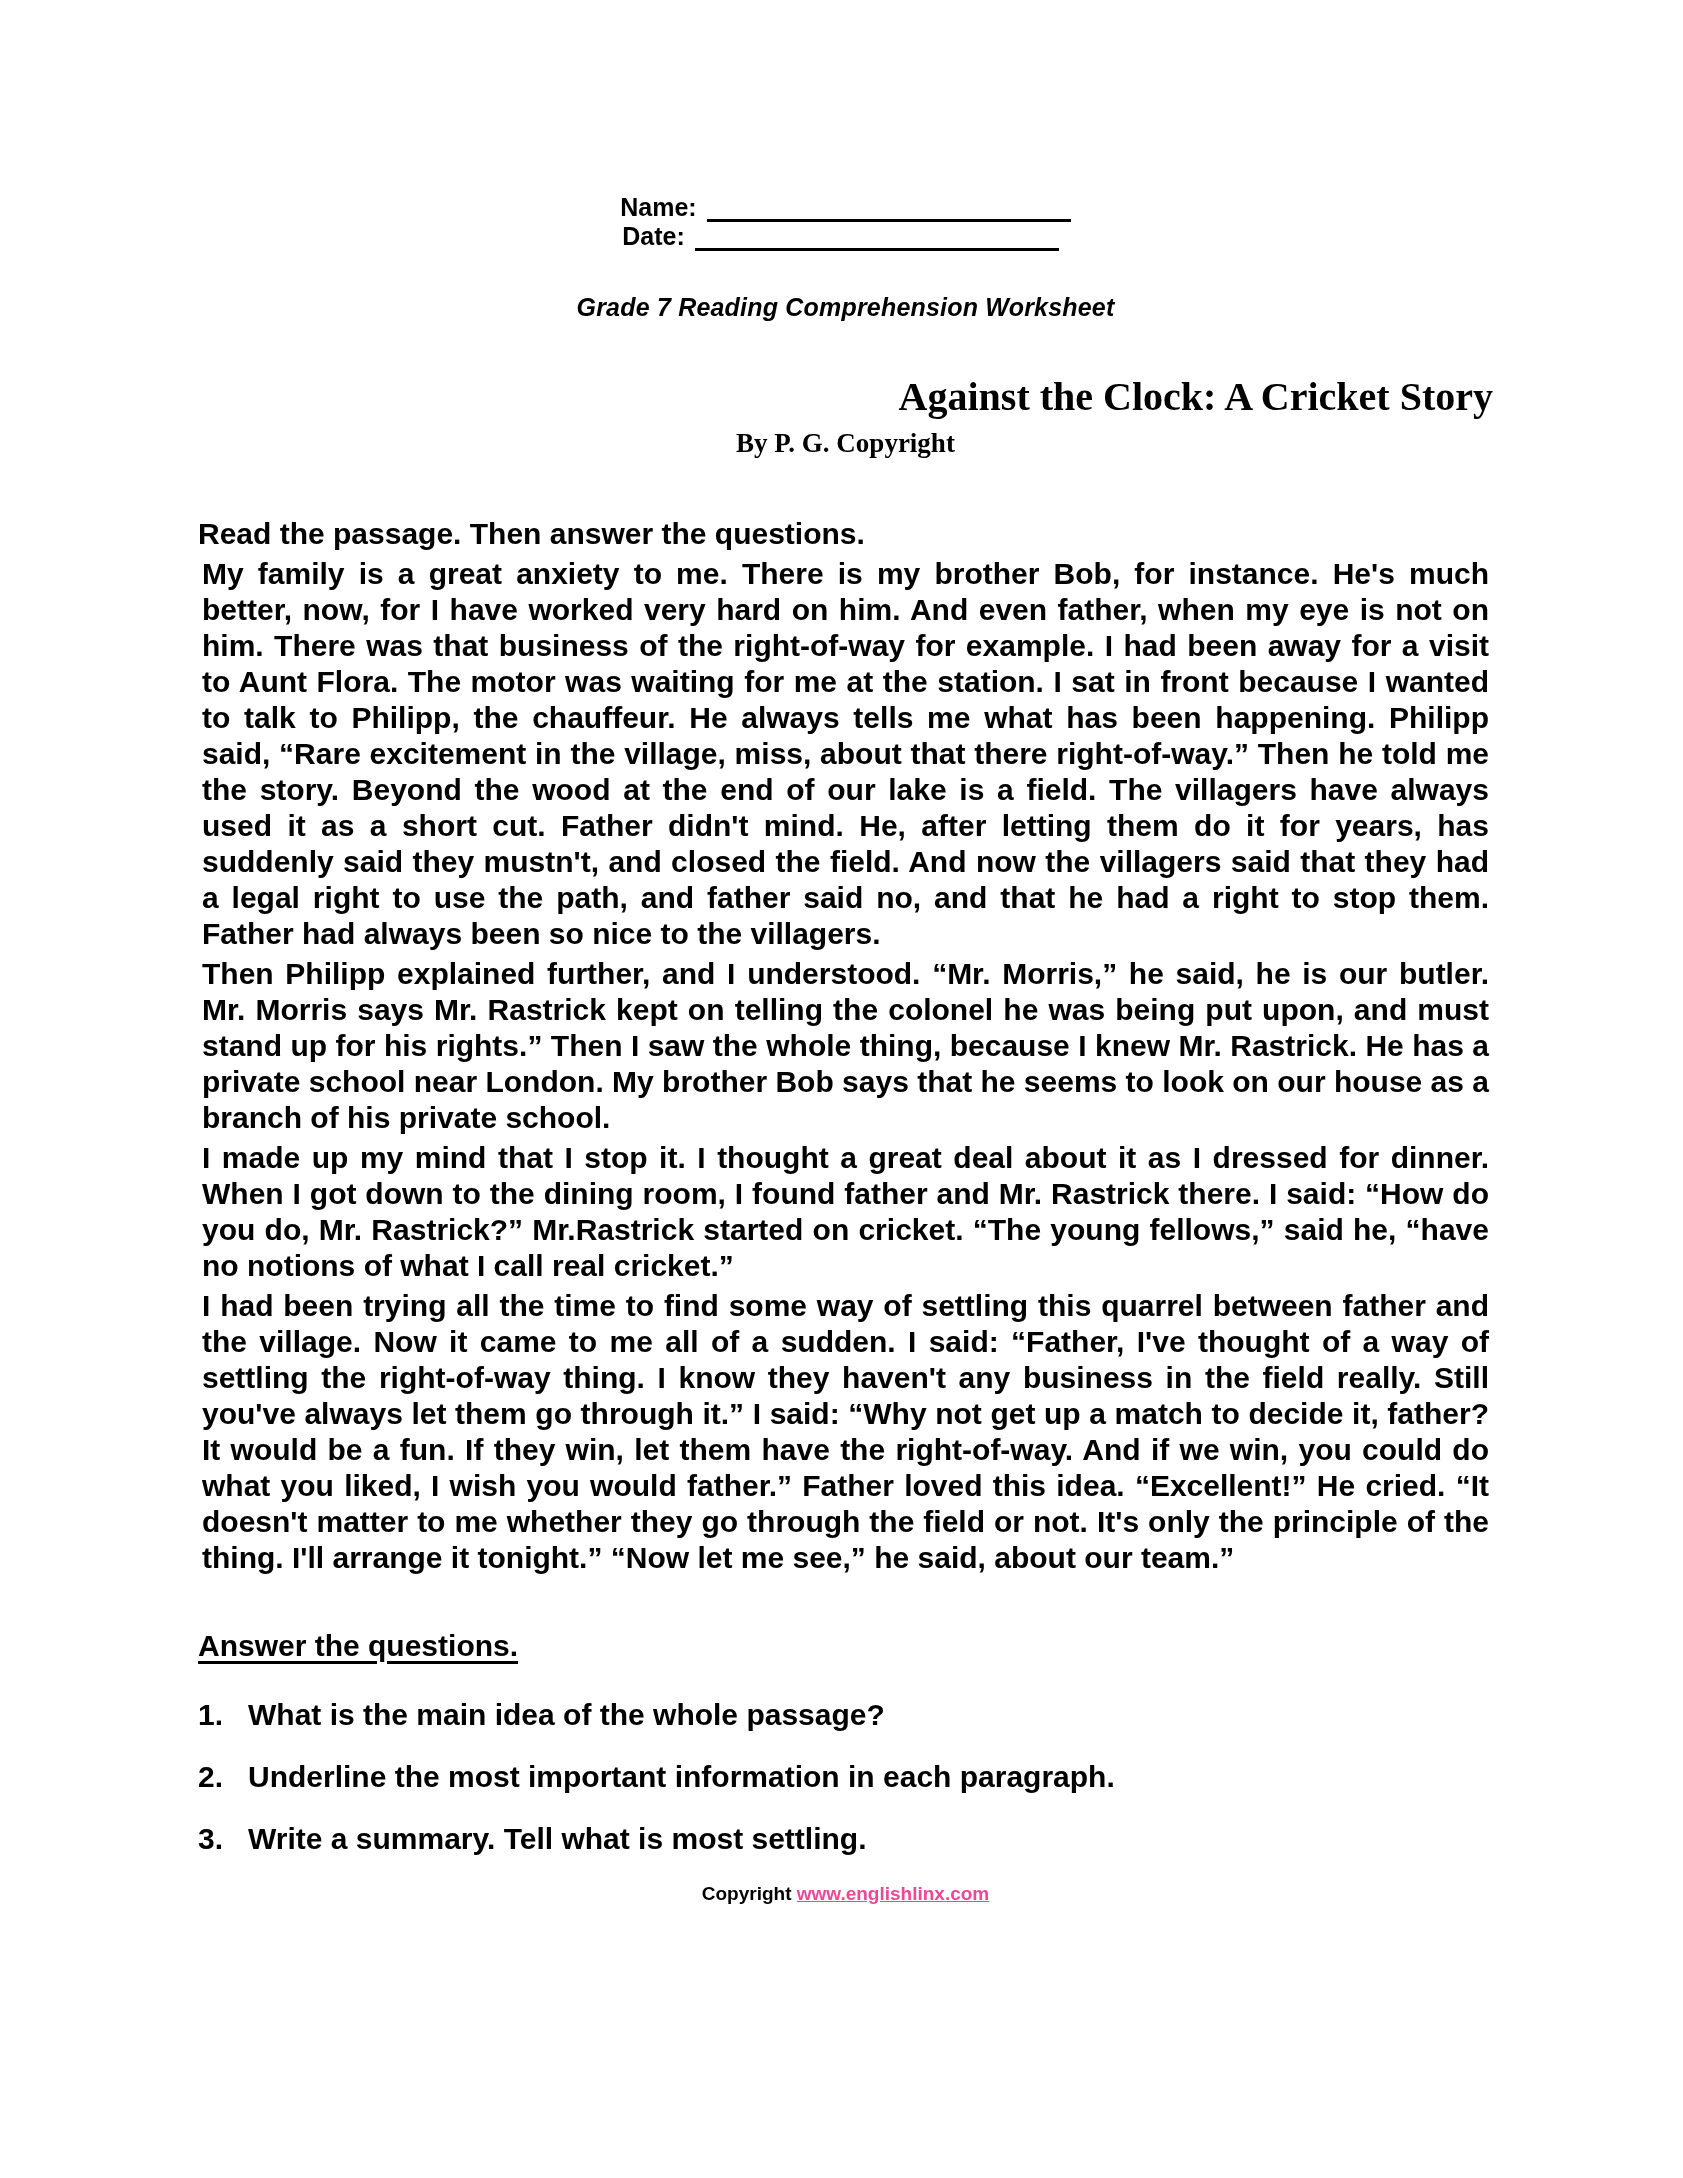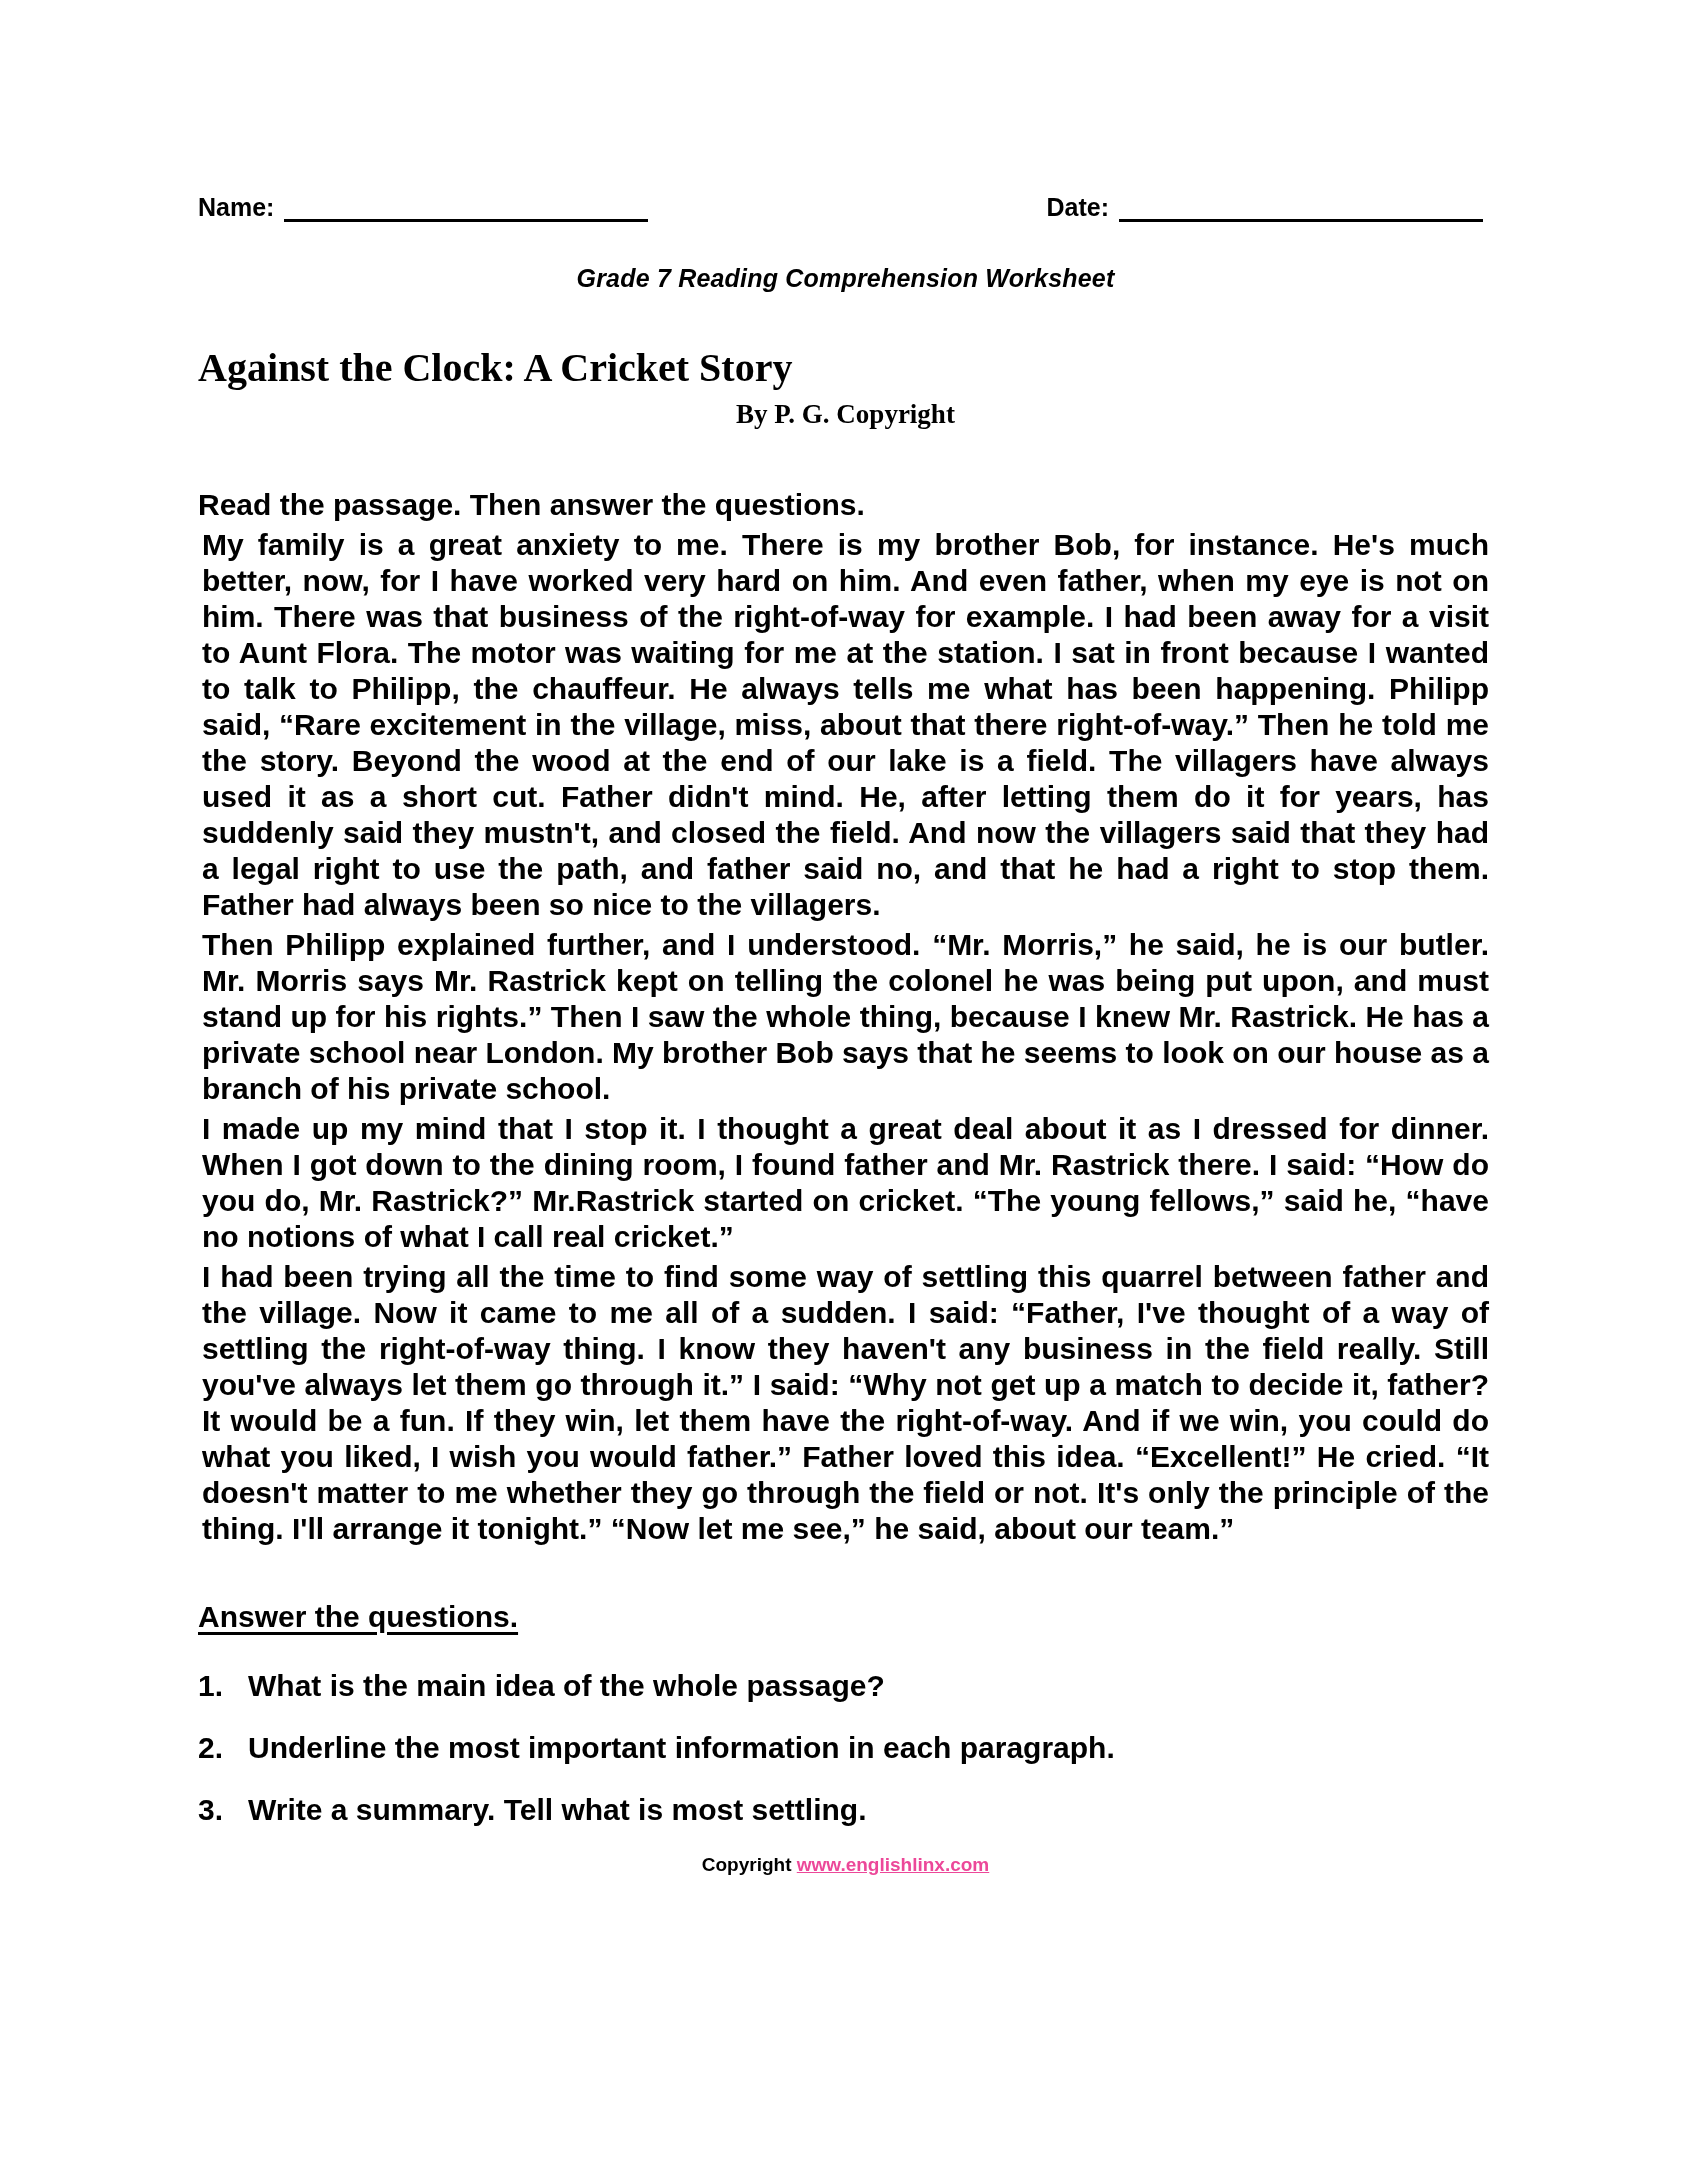--- a/index.html
+++ b/index.html
@@ -12,21 +12,22 @@
     color: #000000;
     font-family: "Liberation Sans", sans-serif;
     box-sizing: border-box;
     padding: 193px 190px 0 198px;
     overflow: hidden;
   }
   
   .header-row {
     display: flex;
     justify-content: space-between;
-    align-items: flex-start;
+    align-items: center;
+    flex-direction: column;
   }
   .field-group { font-weight: 700; font-size: 25px; white-space: nowrap; }
   .blank-line {
     display: inline-block;
     width: 364px;
     border-bottom: 3px solid #000;
     height: 1em;
     vertical-align: bottom;
     margin-left: 10px;
   }
@@ -37,21 +38,21 @@
     text-align: center;
     font-size: 25px;
     font-weight: 700;
     margin: 42px 0 0 0;
     letter-spacing: 0.2px;
     font-style: italic;
   }
 
   
   .story-title {
-    text-align: left;
+    text-align: right;
     font-family: "Liberation Serif", serif;
     font-size: 40px;
     font-weight: 700;
     margin: 51px 0 0 0;
   }
   .byline {
     text-align: center;
     font-family: "Liberation Serif", serif;
     font-size: 27px;
     font-weight: 700;

